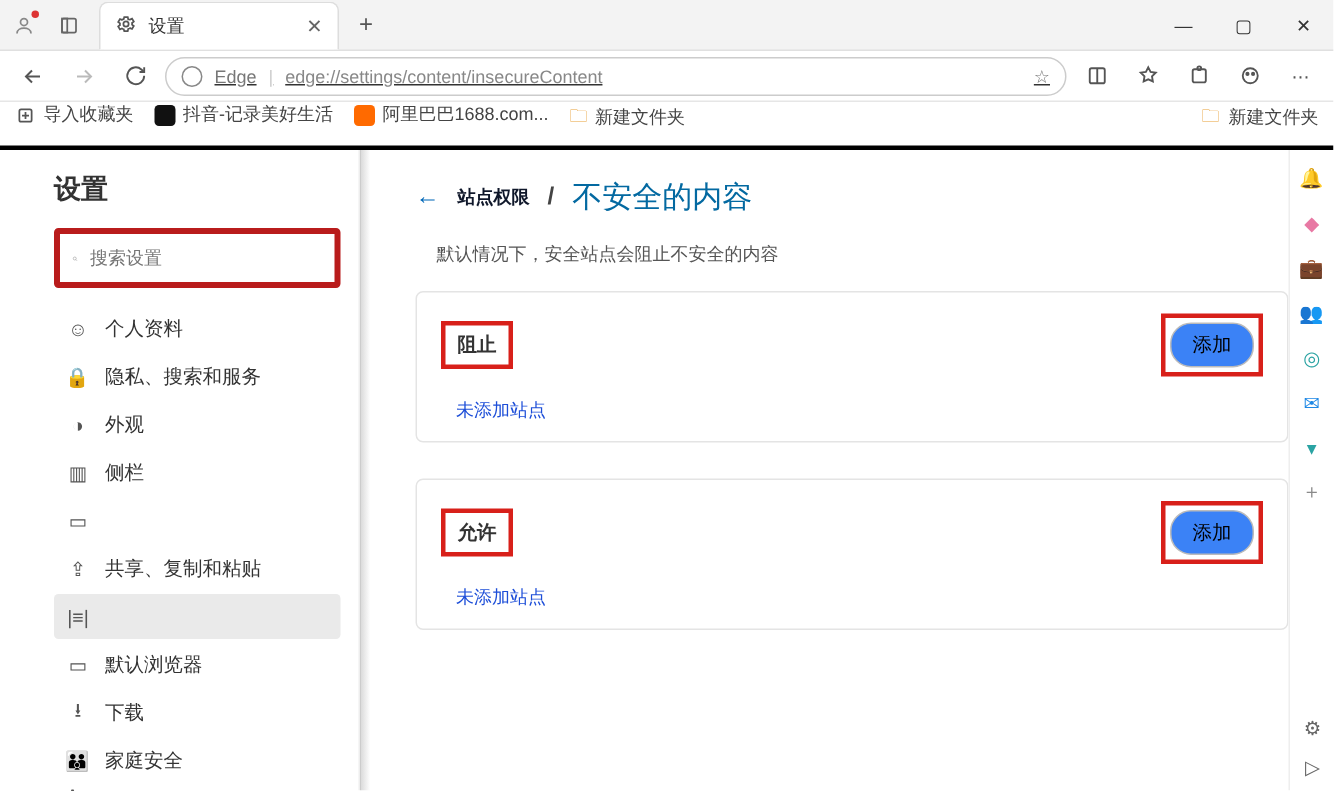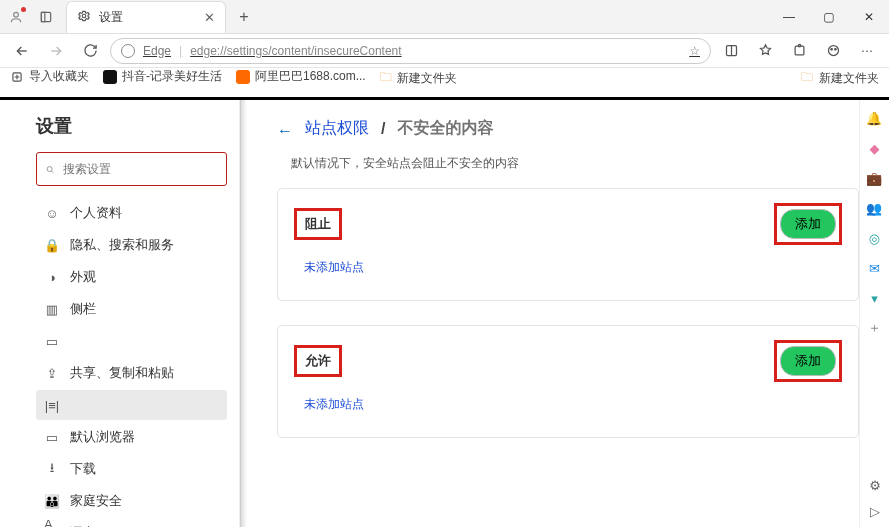--- a/index.html
+++ b/index.html
@@ -25,39 +25,39 @@
 .star { margin-left: auto; color: #777; }
 .rtool { width: 28px; height: 28px; display: flex; align-items: center; justify-content: center; color: #555; }
 .bookbar { height: 32px; display: flex; align-items: flex-start; padding: 0 10px; gap: 14px; border-bottom: 3px solid #000000; font-size: 12px; background:#fff; }
 .bm { display: flex; align-items: center; gap: 5px; color: #444; cursor:pointer; }
 .bm .sq { width: 14px; height: 14px; border-radius: 3px; display: inline-block; }
 .bm-right { margin-left: auto; display:flex; align-items:center; gap:6px; color:#444; }
 .folder { color: #e8a33d; }
 .workspace { position: absolute; top: 100px; left: 0; right: 0; bottom: 0; display: flex; }
 .sidebarL { width: 240px; padding: 14px 12px 14px 36px; border-right: 1px solid #eee; height: 100%; overflow-y:auto; }
 .settings-h { font-size: 18px; font-weight: 600; margin-bottom: 14px; }
-.search { border: 1px solid #b91c1c; height: 30px; border-radius: 3px; display: flex; align-items: center; padding: 16px 8px; gap: 8px; margin-bottom: 12px; background:#fff; }
+.search { border: 4px solid #b91c1c; height: 30px; border-radius: 3px; display: flex; align-items: center; padding: 16px 8px; gap: 8px; margin-bottom: 12px; background:#fff; }
 .search input { border: none; outline: none; font-size: 12px; flex: 1; color:#555; }
 .menu { list-style: none; display: flex; flex-direction: column; gap: 2px; }
 .mi { display: flex; align-items: center; gap: 10px; height: 30px; padding: 0 8px; border-radius: 3px; cursor: pointer; font-size: 13px; color:#333; }
 .mi .ico { width: 16px; color: #555; display:flex; justify-content:center; }
 .mi.active { background: #eaeaea; font-weight: 500; }
 .divhandle { width: 7px; background: linear-gradient(90deg,#ddd,#fff); border-left:1px solid #ccc; cursor:col-resize; }
 .main { flex: 1; padding: 18px 30px; overflow: auto; }
 .bc { display: flex; align-items: center; gap: 12px; margin-bottom: 16px; }
 .back { color: #0067b8; font-size: 16px; cursor:pointer; }
-.bc-link { color: #1d4ed8; font-size: 16px; font-weight: 400; cursor:pointer; }
+.bc-link { color: #0f172a; font-size: 12px; font-weight: 700; cursor:pointer; }
 .bc-sep { color: #444; font-size:16px; font-weight:600; }
-.bc-cur { color: #737373; font-size: 16px; font-weight: 700; }
+.bc-cur { color: #0369a1; font-size: 20px; font-weight: 400; }
 .desc { font-size: 12px; color: #555; margin: 0 0 16px 14px; }
-.card { border: 1px solid #e4e4e4; border-radius: 5px; padding: 14px 16px 24px; margin-bottom: 24px; background:#fff; }
+.card { border: 1px solid #e4e4e4; border-radius: 5px; padding: 14px 16px 12px; margin-bottom: 24px; background:#fff; }
 .card-h { display: flex; align-items: center; justify-content: space-between; }
 .secname { font-size: 13px; font-weight: 600; padding: 4px 8px; }
 .hl { border: 3px solid #d8201a; }
-.addbtn { border: 1px solid #bbb; background: #22c55e; padding: 5px 14px; font-size: 13px; cursor: pointer; border-radius:14px; }
+.addbtn { border: 1px solid #bbb; background: #3b82f6; padding: 5px 14px; font-size: 13px; cursor: pointer; border-radius:14px; }
 .empty { font-size: 12px; color: #1d4ed8; margin-top: 14px; margin-left: 10px; }
 .rside { position: absolute; right: 0; top: 100px; bottom: 0; width: 30px; border-left: 1px solid #eee; display: flex; flex-direction: column; align-items: center; gap: 14px; padding-top: 10px; background:#fff; }
 .ric { width: 16px; height: 16px; display: flex; align-items: center; justify-content: center; font-size: 13px; }
 .r-blue { color:#1e88e5; } .r-pink { color:#e879a4; } .r-teal{color:#2aa3a3;} .r-or{color:#d9822b;} .r-pp{color:#7a5fc5;} .r-gy{color:#8a8a8a;}
 .bottom-r { position: absolute; right: 6px; bottom: 8px; display: flex; flex-direction: column; gap: 10px; align-items: center; color:#666; }
 </style>
 </head>
 <body>
 
 <div class="titlebar">

